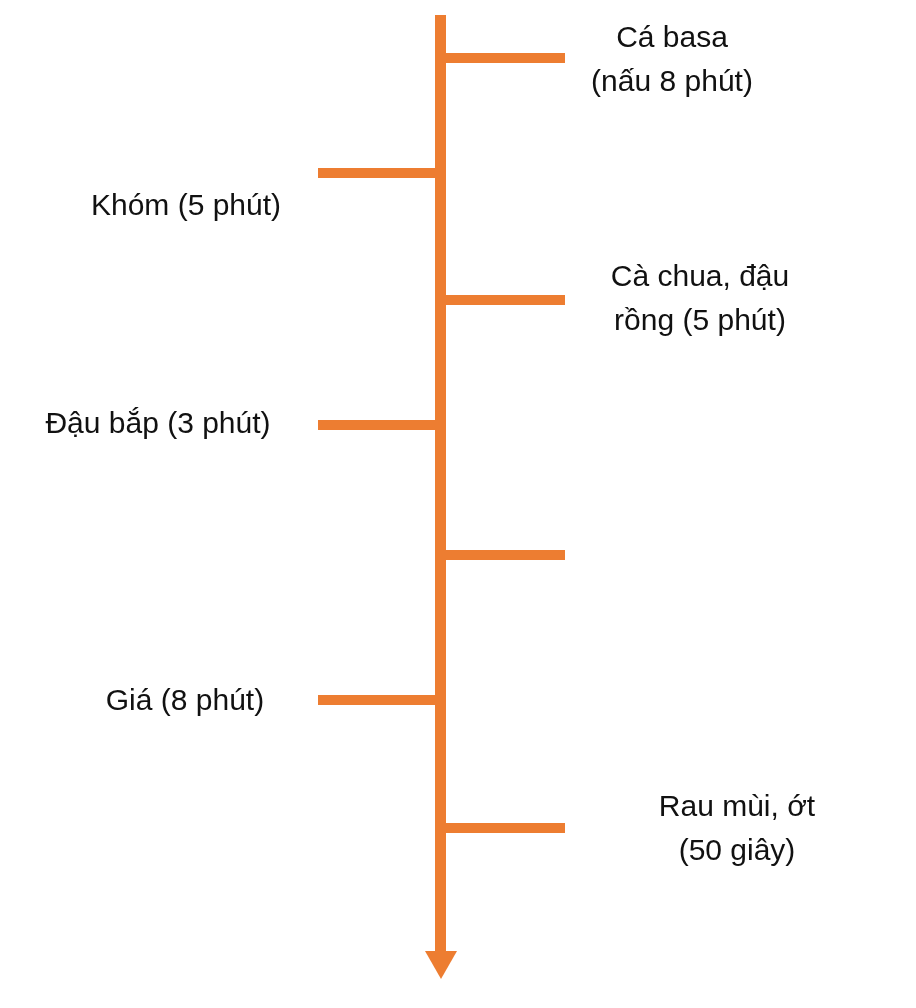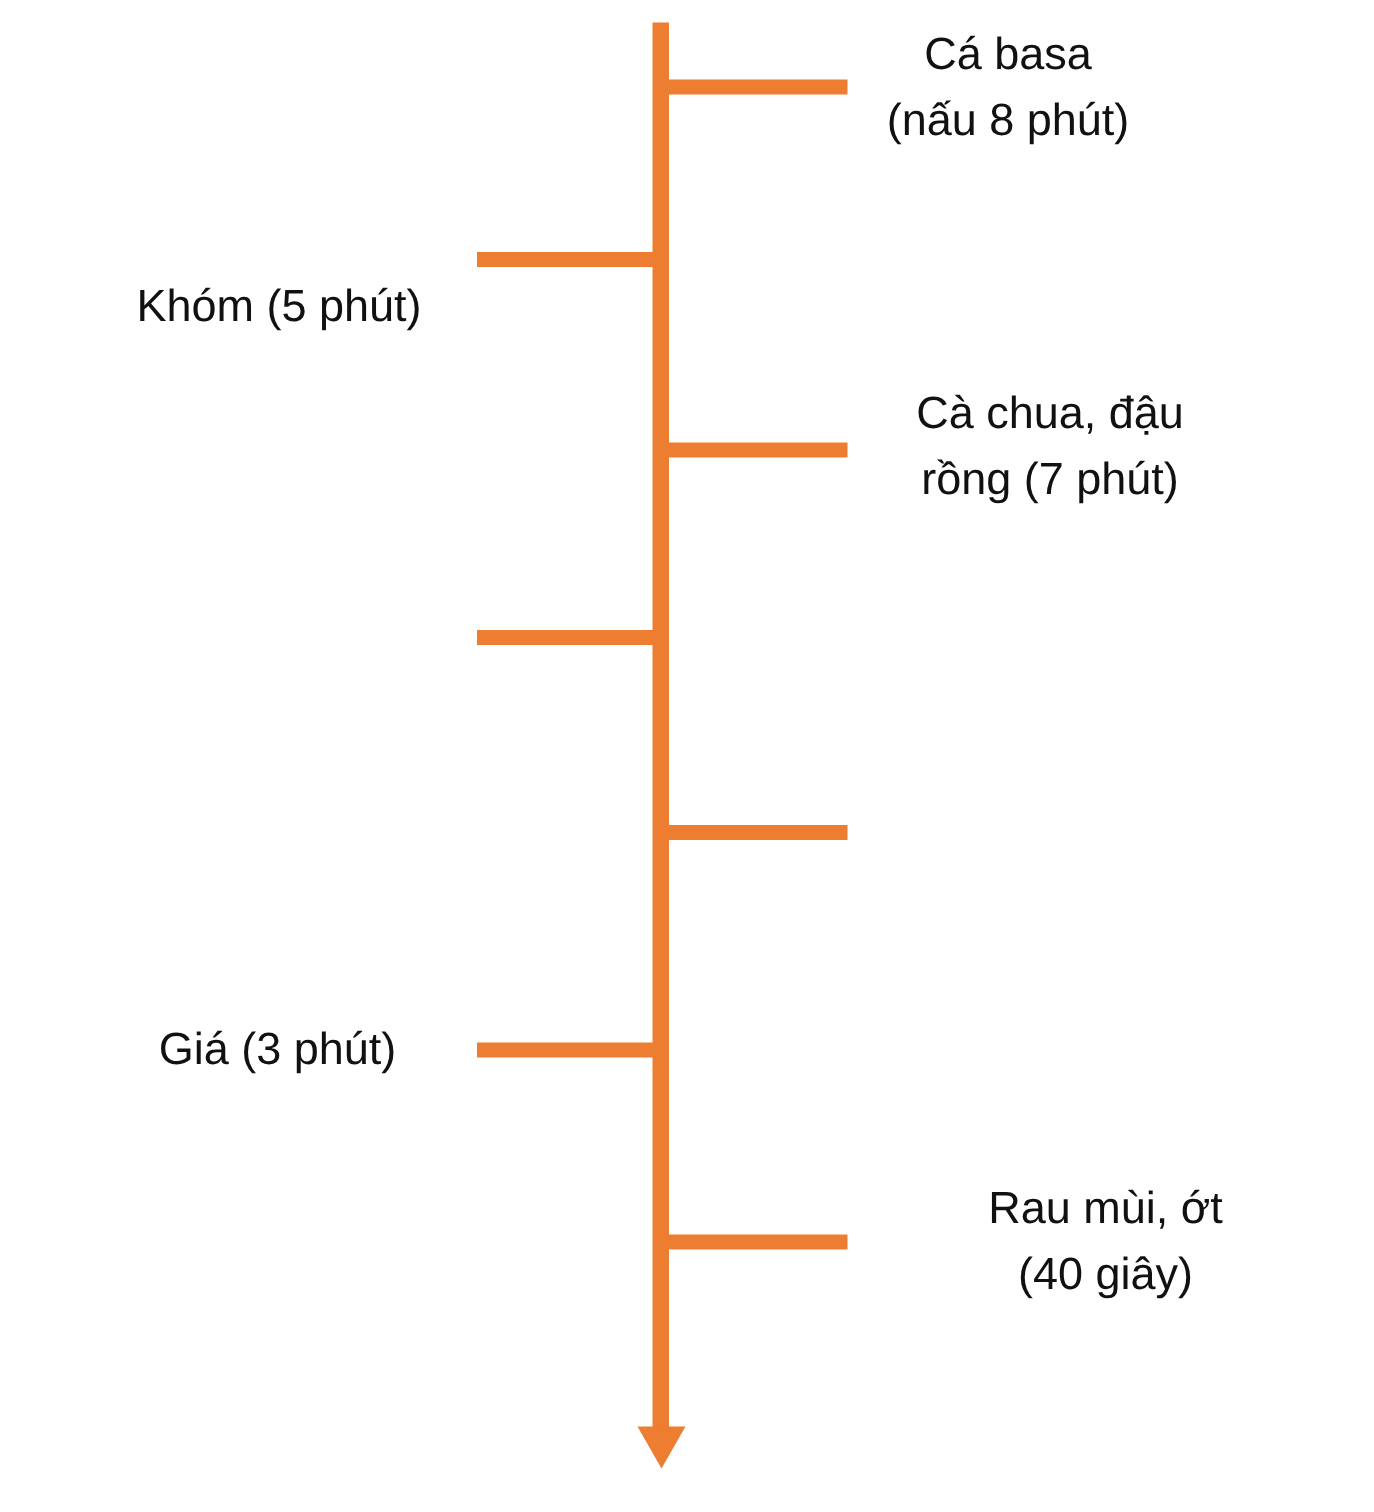--- a/index.html
+++ b/index.html
@@ -64,17 +64,18 @@
   <div class="branch right" style="top: 295px;"></div>
   <div class="branch left" style="top: 420px;"></div>
   <div class="branch right" style="top: 550px;"></div>
   <div class="branch left" style="top: 695px;"></div>
   <div class="branch right" style="top: 823px;"></div>
 
   <div class="step-label" style="left: 672px; top: 59px;">Cá basa
 (nấu 8 phút)</div>
   <div class="step-label" style="left: 186px; top: 172px; margin-top: 33px;">Khóm (5 phút)</div>
   <div class="step-label" style="left: 700px; top: 298px;">Cà chua, đậu
-rồng (7 phút)</div>
-  <div class="step-label" style="left: 185px; top: 700px;">Giá (3 phút)</div>
-  <div class="step-label" style="left: 737px; top: 828px;">Rau mùi, ớt (40 giây)</div>
+rồng (5 phút)</div>
+  <div class="step-label" style="left: 158px; top: 423px;">Đậu bắp (3 phút)</div>
+  <div class="step-label" style="left: 185px; top: 700px;">Giá (8 phút)</div>
+  <div class="step-label" style="left: 737px; top: 828px;">Rau mùi, ớt (50 giây)</div>
 
 </div>
 
 </body></html>

